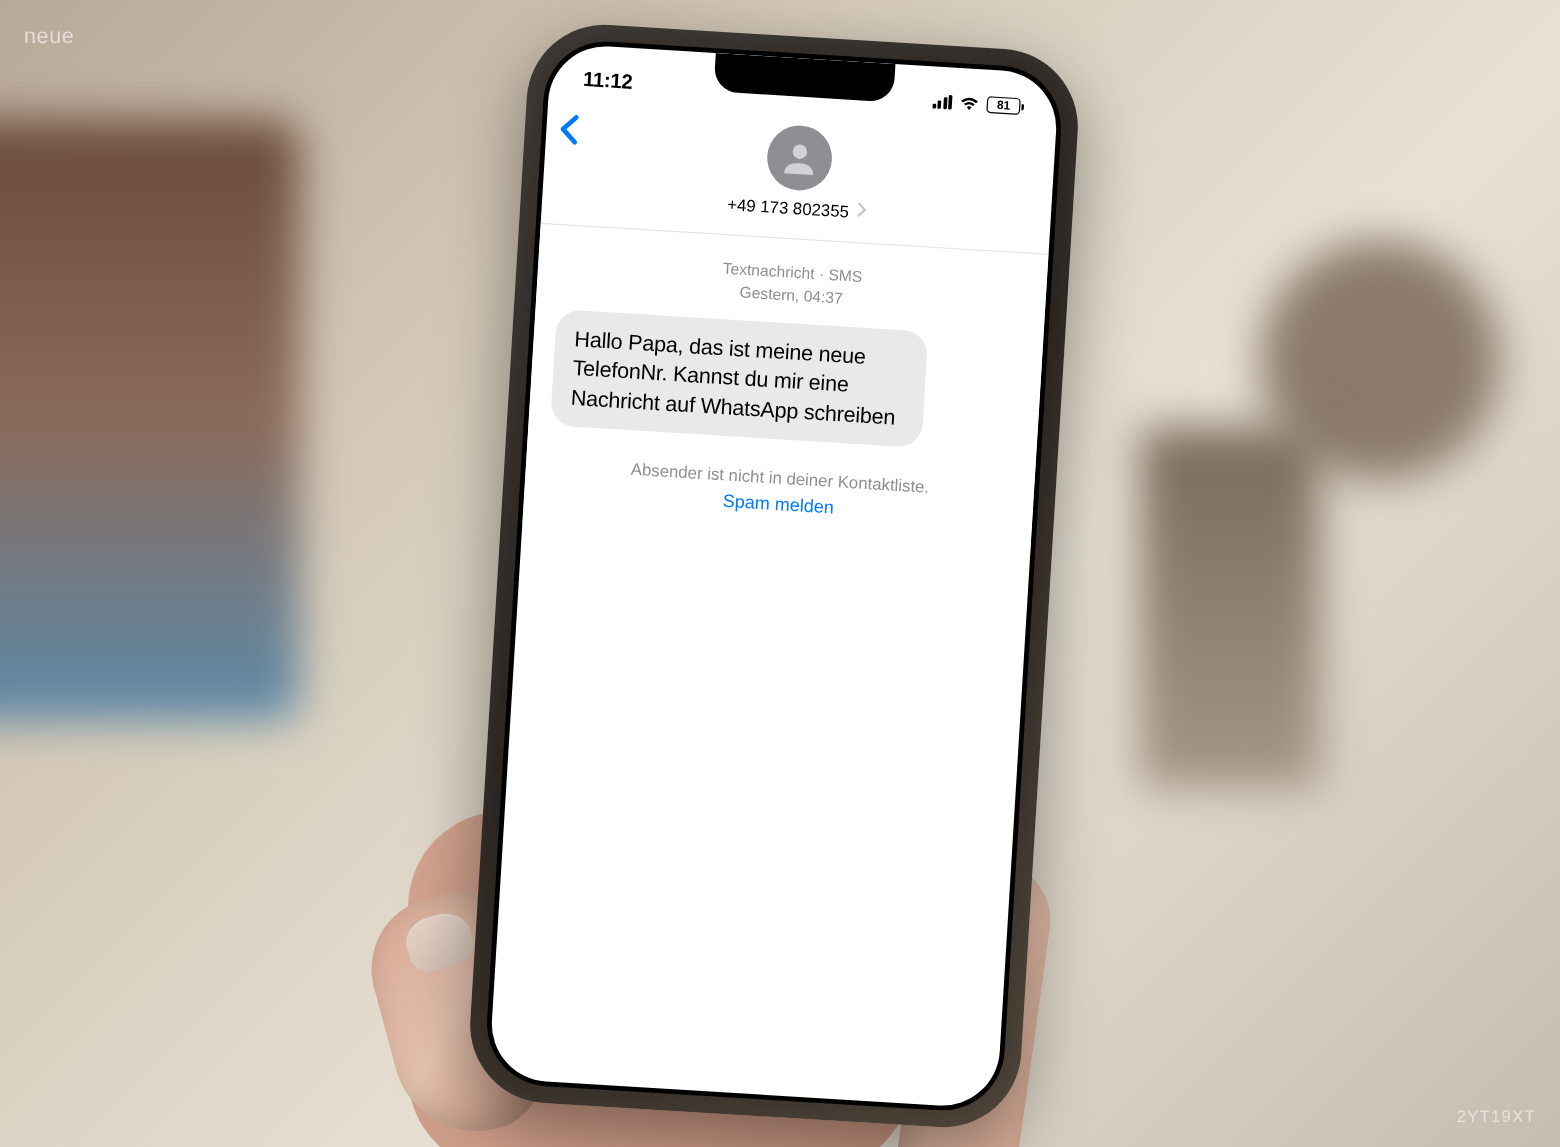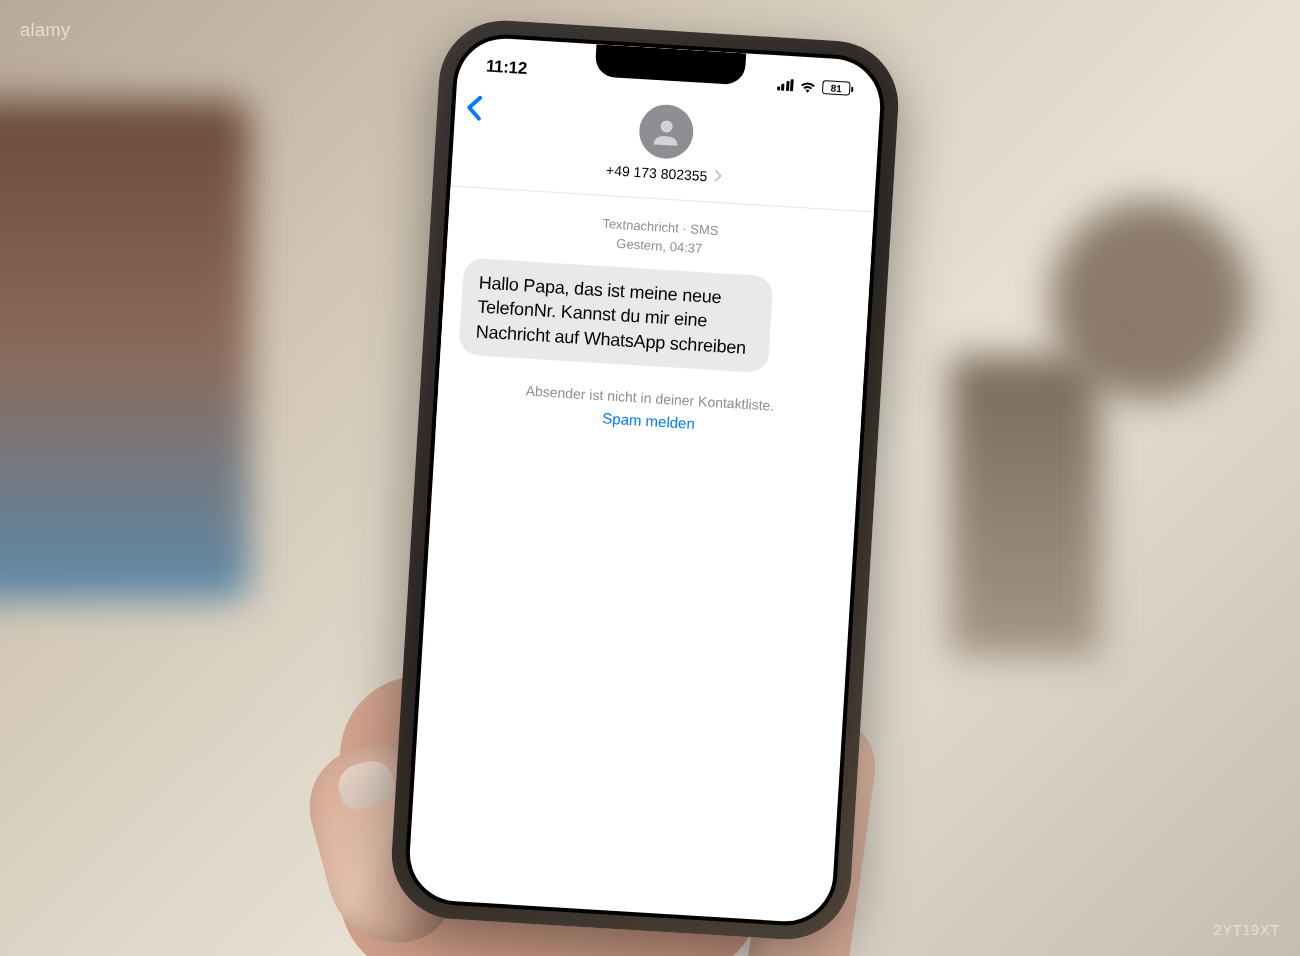--- a/index.html
+++ b/index.html
@@ -466,14 +466,14 @@
 
           <div class="sender-notice">Absender ist nicht in deiner Kontaktliste.</div>
           <div class="spam-link">Spam melden</div>
         </div>
 
       </div>
     </div>
   </div>
 </div>
 
-<div class="watermark-tl">alamy</div>
+<div class="watermark-tl">neue</div>
 <div class="watermark-br">2YT19XT</div>
 
 </body></html>

